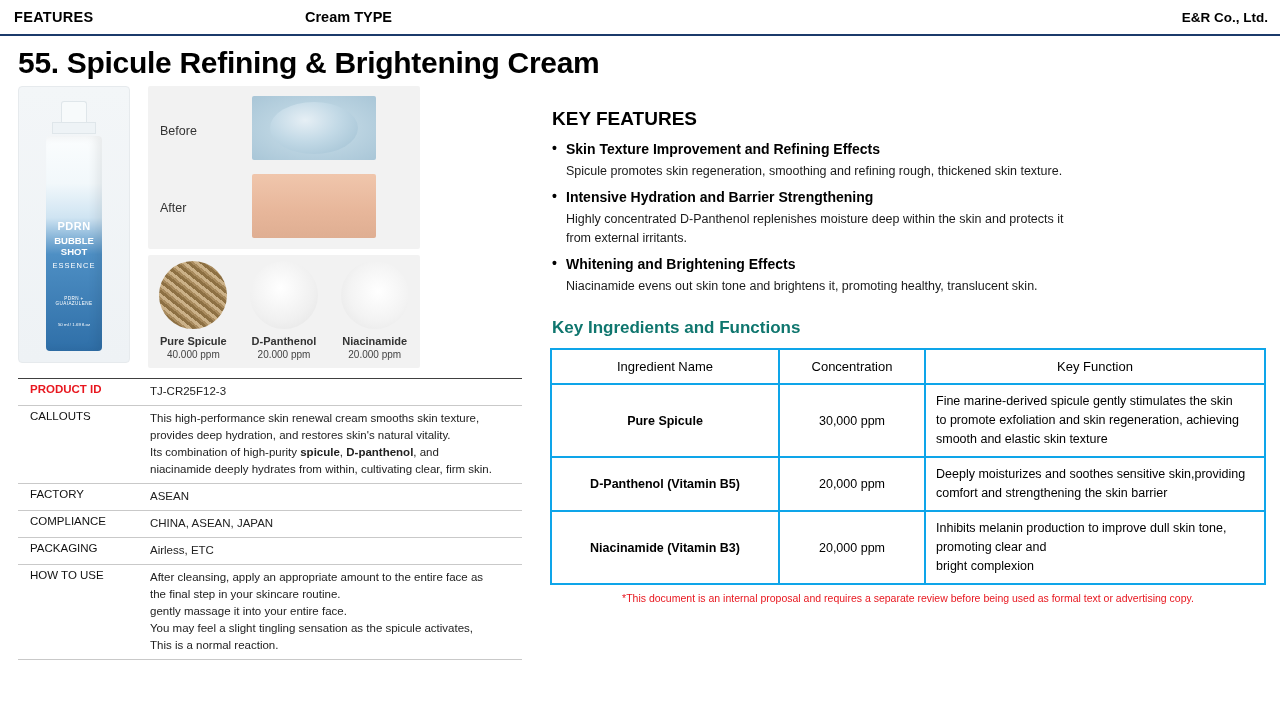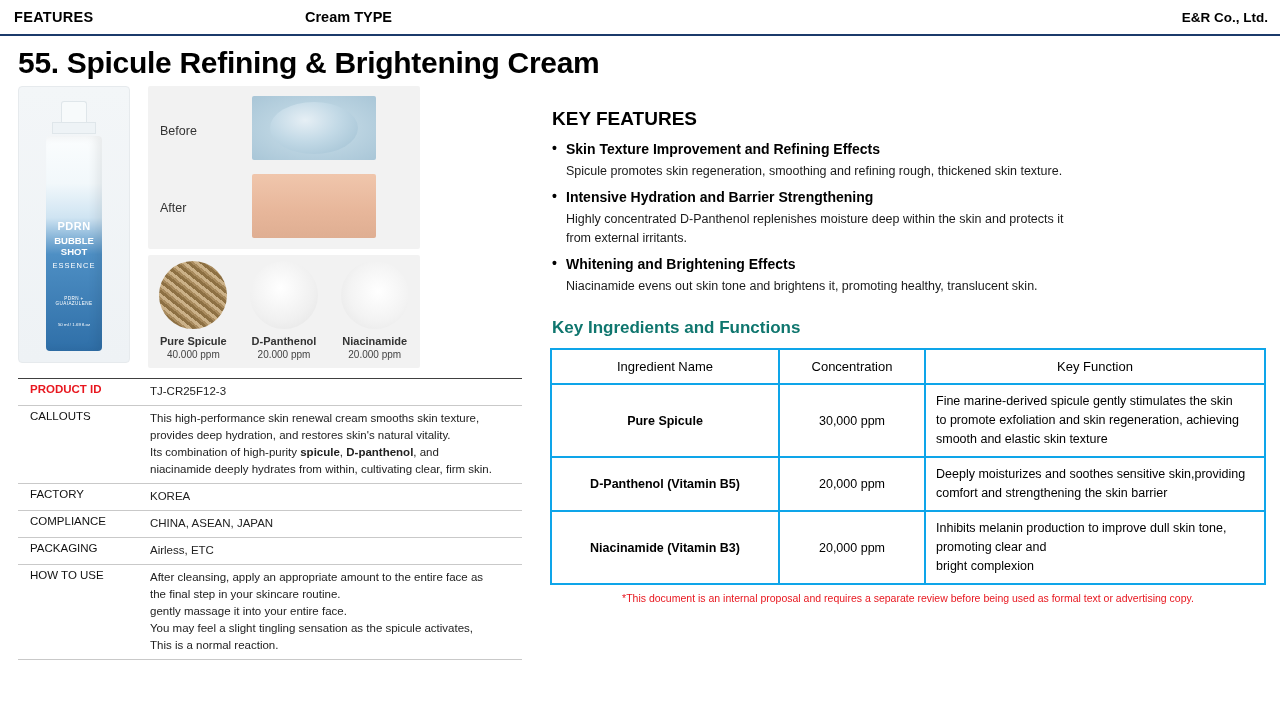--- a/index.html
+++ b/index.html
@@ -357,21 +357,21 @@
         <td class="k">CALLOUTS</td>
         <td class="v">
           <div>This high-performance skin renewal cream smooths skin texture,</div>
           <div>provides deep hydration, and restores skin's natural vitality.</div>
           <div>Its combination of high-purity <b>spicule</b>, <b>D-panthenol</b>, and</div>
           <div>niacinamide deeply hydrates from within, cultivating clear, firm skin.</div>
         </td>
       </tr>
       <tr>
         <td class="k">FACTORY</td>
-        <td class="v">KOREA</td>
+        <td class="v">ASEAN</td>
       </tr>
       <tr>
         <td class="k">COMPLIANCE</td>
         <td class="v">CHINA, ASEAN, JAPAN</td>
       </tr>
       <tr>
         <td class="k">PACKAGING</td>
         <td class="v">Airless, ETC</td>
       </tr>
       <tr>

